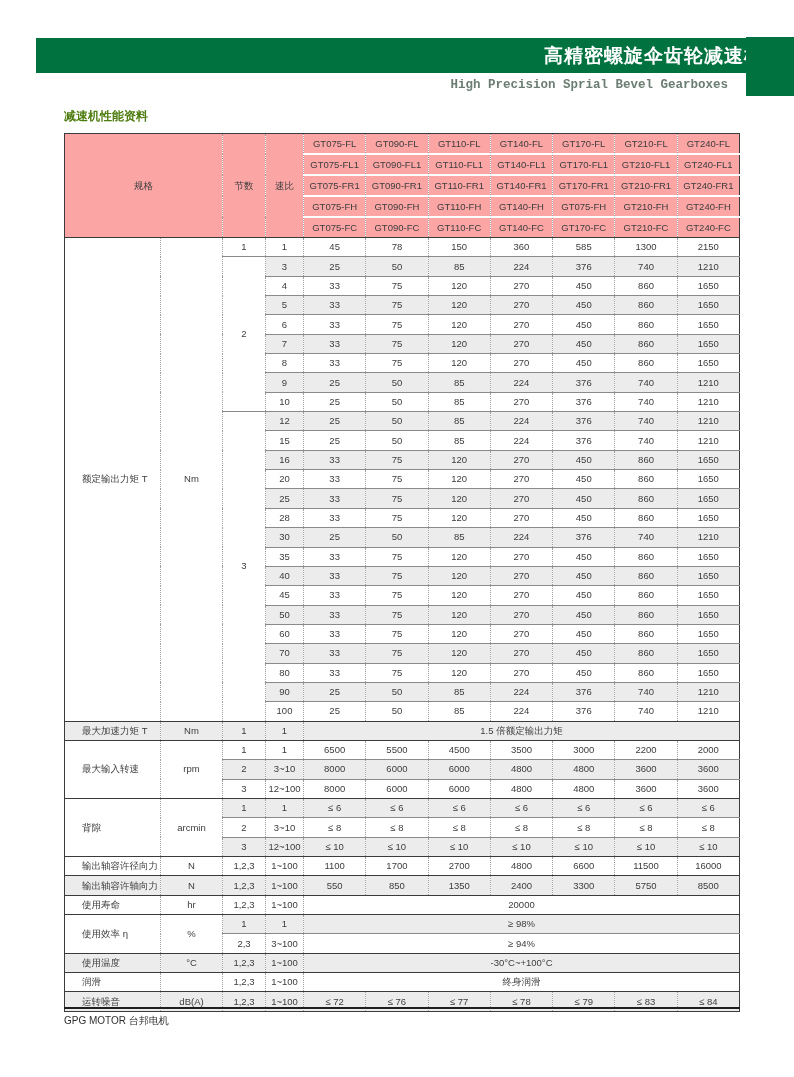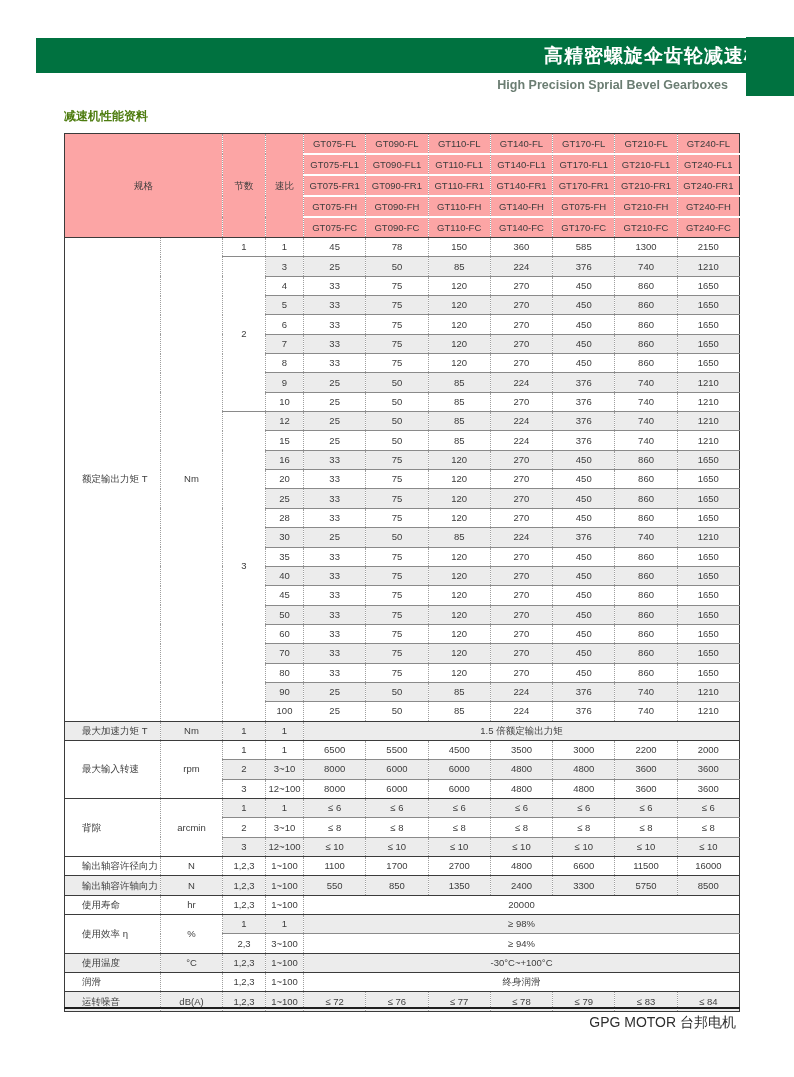--- a/index.html
+++ b/index.html
@@ -9,21 +9,21 @@
   }
   .topbar {
     position:absolute; left:0; top:38px; width:740px; height:35px;
     background:#007240; color:#ffffff; box-sizing:border-box;
     display:flex; align-items:center; justify-content:flex-end;
     padding-right:12px; font-size:19px; font-weight:bold; letter-spacing:1px;margin-left:36px;
   }
   .topsq { position:absolute; left:746px; top:37px; width:48px; height:59px; background:#007240; }
   .subtitle {
     position:absolute; left:0; top:78px; width:740px; box-sizing:border-box;
-    text-align:right; padding-right:12px; font-size:12.5px; font-weight:bold; color:#6b7d72;
+    text-align:right; padding-right:12px; font-size:12.5px; font-weight:bold; color:#6b7d72;font-family:Liberation Mono, monospace;
   }
   .sectitle { position:absolute; left:64px; top:108px; font-size:12px; font-weight:bold; color:#4d7c0f;text-align:center; }
 
   table.spec {
     position:absolute; left:64px; top:133px; width:676px;
     border-collapse:collapse; table-layout:fixed;
     font-size:9.5px; color:#3c3c3c; border:1.5px solid #3b3b3b;
   }
   table.spec td {
     border-left:1px dotted #9e9e9e; border-top:1px solid #8a8a8a;
@@ -33,21 +33,21 @@
   table.spec thead td { background:#fca5a5; border-top:2px solid #ffffff; height:19px; }
   table.spec thead tr:first-child td { border-top:none; }
   table.spec tbody tr.sec td { border-top:1.5px solid #3b3b3b; }
   table.spec tbody tr.g td { background:#ececec; }
   table.spec tbody tr td.mg { background:#ffffff; }
   table.spec td.lbl { text-align:left; padding-left:17px; }
 
   .footline { position:absolute; left:64px; top:1007px; width:676px; height:2px; background:#1f1f1f; }
   .footbrand {
     position:absolute; left:64px; top:1014px; width:676px; box-sizing:border-box;
-    text-align:right; padding-right:4px; font-size:14px; color:#2e2e2e;
+    padding-right:4px; font-size:10px; color:#2e2e2e;
   }
 </style>
 </head>
 <body>
 
 <div class="sheet">
 
   <div class="topbar">
     <span>高精密螺旋伞齿轮减速机</span>
   </div>

